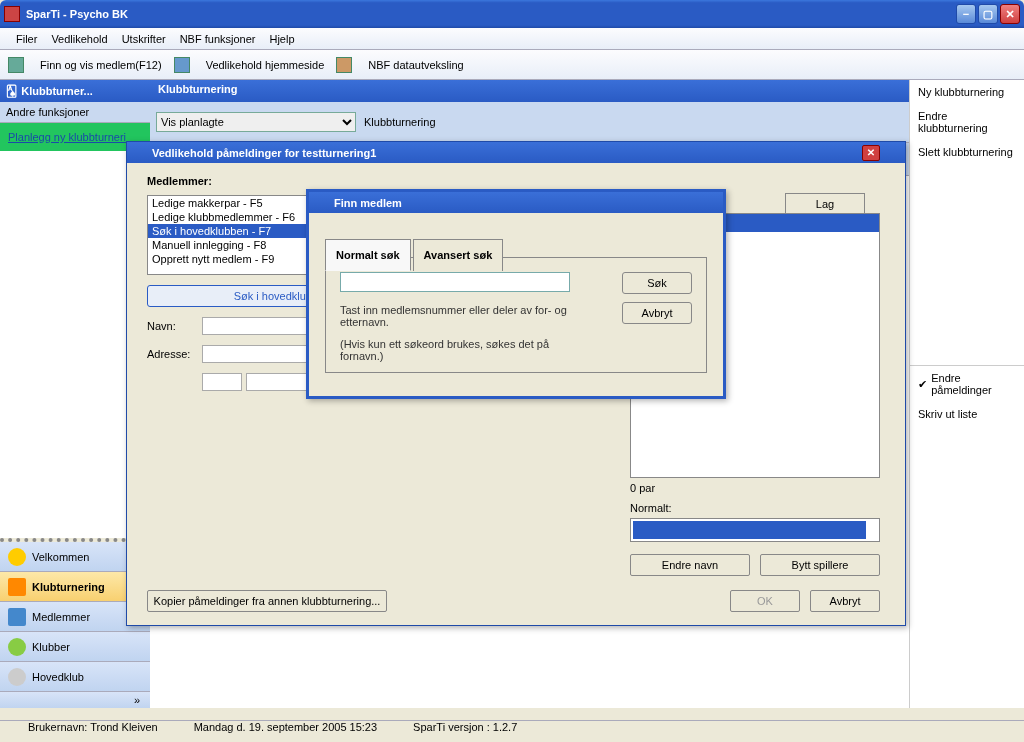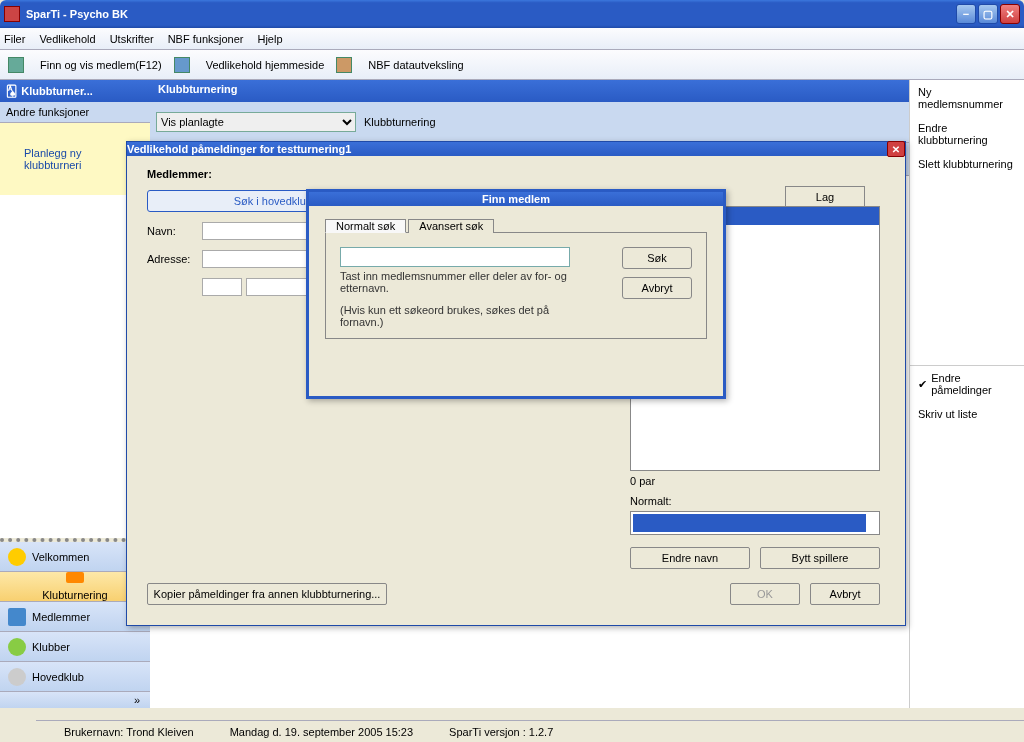--- a/index.html
+++ b/index.html
@@ -5,51 +5,51 @@
 * { box-sizing: border-box; margin: 0; padding: 0; font-family: Tahoma, sans-serif; font-size: 11px; }
 body { width: 1024px; height: 742px; overflow: hidden; background: #ece9d8; position: relative; }
 
 .titlebar { height: 28px; background: linear-gradient(to bottom, #3b77dd 0%, #2a5bc4 10%, #2a5bc4 90%, #1f4aa8 100%); display: flex; align-items: center; padding: 0 4px; color: white; border-radius: 6px 6px 0 0; }
 .titlebar-icon { width: 16px; height: 16px; background: #c44; margin-right: 6px; border: 1px solid #800; }
 .titlebar-text { flex: 1; font-weight: bold; }
 .titlebar-btns { display: flex; gap: 2px; }
 .tbtn { width: 20px; height: 20px; background: linear-gradient(to bottom, #a6c8f0, #5a8ad8); border: 1px solid #1f4aa8; border-radius: 3px; display: flex; align-items: center; justify-content: center; color: white; font-weight: bold; cursor: pointer; }
 .tbtn.close { background: linear-gradient(to bottom, #f08080, #d04040); border-color: #800; }
 
-.menubar { height: 22px; background: linear-gradient(to bottom, #fcfcfe, #e8eef8); display: flex; align-items: center; padding: 0 4px; gap: 14px; border-bottom: 1px solid #aab; }
+.menubar { height: 22px; background: linear-gradient(to bottom, #fcfcfe, #e8eef8); display: flex; align-items: center; padding: 0 16px; gap: 14px; border-bottom: 1px solid #aab; }
 .menubar span { cursor: pointer; }
 
 .toolbar { height: 30px; background: linear-gradient(to bottom, #fcfcfe, #e8eef8); display: flex; align-items: center; padding: 0 8px; gap: 12px; border-bottom: 1px solid #aab; }
 .toolbar-item { display: flex; align-items: center; gap: 16px; cursor: pointer; }
 .tb-icon { width: 16px; height: 16px; background: #6a9; border: 1px solid #486; }
 
 .main-area { display: flex; height: 628px; background: #ece9d8; }
 .left-panel { width: 150px; display: flex; flex-direction: column; }
 .left-header { height: 22px; background: linear-gradient(to bottom, #3a6fd8, #2a5bc4); color: white; font-weight: bold; padding: 3px 6px; display: flex; align-items: center; gap: 4px; }
 .left-sub { background: #c9d9f0; padding: 4px 6px; border-bottom: 1px solid #aab; }
-.left-link { color: #1a4aa8; padding: 24px; cursor: pointer; background: #fef9c3; flex: 0; }
+.left-link { color: #1a4aa8; text-decoration: underline; padding: 8px; cursor: pointer; background: #22c55e; flex: 0; }
 .left-spacer { flex: 1; background: white; }
 .nav-list { border-top: 4px dotted #888; }
 .nav-item { height: 30px; display: flex; align-items: center; gap: 6px; padding: 0 8px; background: linear-gradient(to bottom, #d8e4f8, #c0d4f0); border-bottom: 1px solid #aab; cursor: pointer; }
-.nav-item.active { background: linear-gradient(to bottom, #fde8a8, #f8d070); font-weight: normal; flex-direction: column; }
+.nav-item.active { background: linear-gradient(to bottom, #fde8a8, #f8d070); font-weight: bold; }
 .nav-icon { width: 18px; height: 18px; border-radius: 50%; }
 .nav-expand { text-align: right; padding: 2px 10px; background: linear-gradient(to bottom, #d8e4f8, #c0d4f0); }
 
 .center-panel { flex: 1; display: flex; flex-direction: column; }
 .center-header { height: 22px; background: linear-gradient(to bottom, #3a6fd8, #2a5bc4); color: white; font-weight: bold; padding: 3px 8px; }
 .center-row { display: flex; align-items: center; background: #c9d9f0; padding: 10px 6px; gap: 8px; border-bottom: 1px solid #aab; }
 .center-row select { width: 200px; height: 20px; border: 1px solid #7a9; }
 .center-content { flex: 1; background: white; }
 
 .right-panel { width: 115px; background: white; border-left: 1px solid #ccc; }
 .right-item { padding: 6px 8px; cursor: pointer; color: #000; }
 .right-check { padding: 6px 8px; display: flex; align-items: center; gap: 4px; }
 
 .dialog { position: absolute; background: #ece9d8; border: 1px solid #1f4aa8; box-shadow: 2px 2px 6px rgba(0,0,0,0.3); }
-.dialog-title { height: 14px; background: linear-gradient(to bottom, #3a6fd8, #2a5bc4); color: white; font-weight: bold; padding: 3px 0; display: flex; align-items: center; justify-content: center; }
+.dialog-title { height: 21px; background: linear-gradient(to bottom, #3a6fd8, #2a5bc4); color: white; font-weight: bold; padding: 3px 25px; display: flex; align-items: center; }
 .dialog-title .spacer { flex: 1; }
 .dlg-close { width: 18px; height: 16px; background: #d04040; border: 1px solid #800; color: white; display: flex; align-items: center; justify-content: center; border-radius: 2px; cursor: pointer; font-size: 10px; }
 
 .dialog1 { left: 126px; top: 141px; width: 780px; height: 485px; }
 .dlg1-body { padding: 12px 20px; position: relative; height: calc(100% - 22px); }
 .dlg1-label { font-weight: bold; margin-bottom: 8px; display: block; }
 .listbox { width: 160px; height: 80px; background: white; border: 1px solid #888; overflow: hidden; }
 .listbox div { padding: 1px 4px; cursor: pointer; white-space: nowrap; }
 .listbox div.selected { background: #2a5bc4; color: white; }
 .wide-btn { width: 270px; height: 22px; margin-top: 10px; background: #e8eef8; border: 1px solid #2a5bc4; color: #2a5bc4; cursor: pointer; display: flex; align-items: center; justify-content: center; border-radius: 3px; }
@@ -68,33 +68,33 @@
 .btn-row { display: flex; gap: 10px; margin-top: 12px; }
 .btn { height: 22px; background: #ece9d8; border: 1px solid #888; cursor: pointer; display: flex; align-items: center; justify-content: center; flex: 1; border-radius: 2px; }
 .btn.disabled { color: #999; }
 
 .bottom-btns { position: absolute; bottom: 12px; left: 20px; right: 25px; display: flex; }
 .bottom-btns .spacer { flex: 1; }
 
 .dialog2 { left: 306px; top: 189px; width: 420px; height: 210px; border: 3px solid #2a5bc4; }
 .dlg2-body { padding: 12px 16px; }
 .tab-row { display: flex; border-bottom: 1px solid #888; }
-.tab { padding: 0 10px; border: 1px solid #888; border-bottom: none; background: #ece9d8; cursor: pointer; margin-right: 2px; position: relative; top: 1px; }
+.tab { padding: 9px 10px; border: 1px solid #888; border-bottom: none; background: #ece9d8; cursor: pointer; margin-right: 2px; position: relative; top: 14px; font-weight: bold; }
 .tab.active { background: #f8f8f8; border-bottom: 1px solid #f8f8f8; }
 .tab-content { border: 1px solid #888; border-top: none; padding: 14px 14px 10px; background: #ece9d8; }
 .search-row { display: flex; gap: 14px; align-items: flex-start; }
 .search-row input { width: 230px; height: 20px; border: 1px solid #7aa; }
 .search-btns { display: flex; flex-direction: column; gap: 8px; }
 .sbtn { width: 70px; height: 22px; background: #ece9d8; border: 1px solid #888; border-radius: 3px; cursor: pointer; display: flex; align-items: center; justify-content: center; margin-left: 24px; }
-.hint { margin-top: 3px; color: #333; max-width: 230px; }
+.hint { margin-top: 12px; color: #333; max-width: 230px; }
 .hint2 { margin-top: 10px; color: #333; max-width: 300px; }
 
 .right-panel2 { position: absolute; right: 0; top: 365px; width: 115px; background: white; border-left: 1px solid #ccc; border-top: 1px solid #ccc; height: 335px; }
 
-.statusbar { position: absolute; bottom: 0; left: 0; right: 0; height: 22px; background: #ece9d8; border-top: 1px solid #aab; display: flex; align-items: center; padding: 0 10px; margin-left: 36px; }
+.statusbar { position: absolute; bottom: 0; left: 0; right: 0; height: 22px; background: #ece9d8; border-top: 1px solid #aab; display: flex; padding: 0 10px; }
 .statusbar span { padding: 0 18px; }
 </style>
 </head>
 <body>
 
 <div class="titlebar">
   <div class="titlebar-icon"></div>
   <div class="titlebar-text">SparTi - Psycho BK</div>
   <div class="titlebar-btns">
     <div class="tbtn">−</div>
@@ -168,21 +168,21 @@
     </div>
     <div class="center-row">
       <span style="width:200px"></span>
       <span>Klubbturnering:</span>
       <span>testturnering1</span>
     </div>
     <div class="center-content"></div>
   </div>
 
   <div class="right-panel">
-    <div class="right-item">Ny medlemsnummer</div>
+    <div class="right-item">Ny klubbturnering</div>
     <div class="right-item">Endre klubbturnering</div>
     <div class="right-item">Slett klubbturnering</div>
   </div>
 </div>
 
 <div class="right-panel2">
   <div class="right-check">
       <span>✔</span>
       <span>Endre påmeldinger</span>
     </div>
@@ -190,20 +190,27 @@
 </div>
 
 <div class="dialog dialog1">
   <div class="dialog-title">
     <span>Vedlikehold påmeldinger for testturnering1</span>
     <div class="spacer"></div>
     <div class="dlg-close">✕</div>
   </div>
   <div class="dlg1-body">
     <span class="dlg1-label">Medlemmer:</span>
+    <div class="listbox">
+      <div>Ledige makkerpar - F5</div>
+      <div>Ledige klubbmedlemmer - F6</div>
+      <div class="selected">Søk i hovedklubben - F7</div>
+      <div>Manuell innlegging - F8</div>
+      <div>Opprett nytt medlem - F9</div>
+    </div>
     <div class="wide-btn">Søk i hovedklubben</div>
     <div class="form-row">
         <label>Navn:</label>
         <input style="width: 130px;">
       </div>
     <div class="form-row">
         <label>Adresse:</label>
         <input style="width: 130px;">
       </div>
     <div class="form-row">

